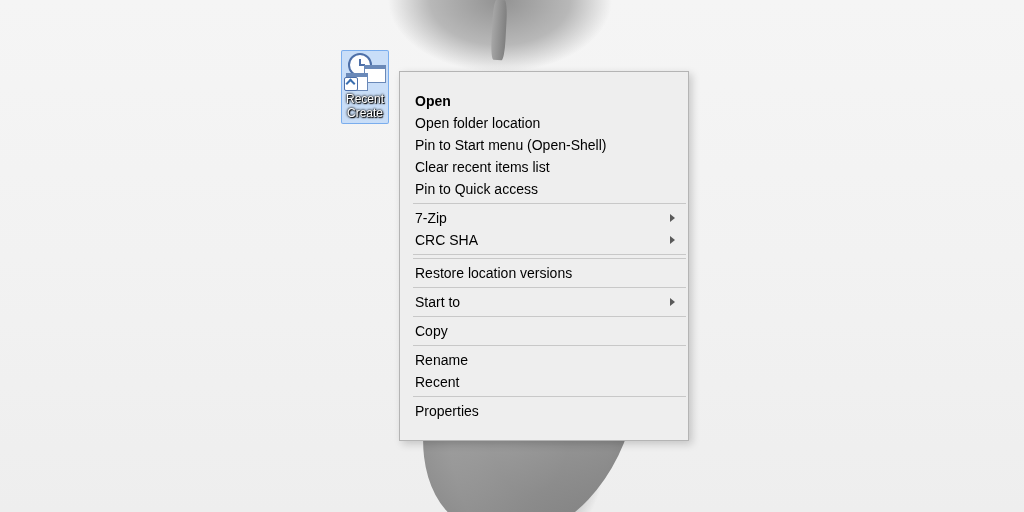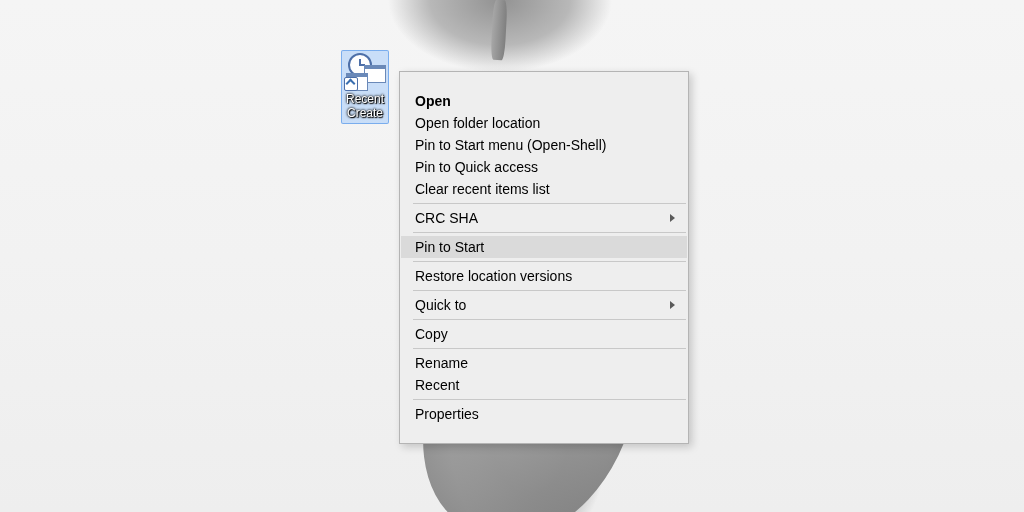--- a/index.html
+++ b/index.html
@@ -162,49 +162,50 @@
     <div class="mi bold">
       <span>Open</span>
     </div>
     <div class="mi">
       <span>Open folder location</span>
     </div>
     <div class="mi">
       <span>Pin to Start menu (Open-Shell)</span>
     </div>
     <div class="mi">
+      <span>Clear recent items list</span>
+    </div>
+    <div class="mi">
       <span>Pin to Quick access</span>
     </div>
-    <div class="mi">
-      <span>Clear recent items list</span>
-    </div>
-
-    <div class="sep"></div>
-
+
+    <div class="sep"></div>
+
+    <div class="mi">
+      <span>7-Zip</span>
+      <span class="arrow-r"></span>
+    </div>
     <div class="mi">
       <span>CRC SHA</span>
       <span class="arrow-r"></span>
     </div>
 
     <div class="sep"></div>
 
-    <div class="mi hover">
-      <span>Pin to Start</span>
-    </div>
 
     <div class="sep"></div>
 
     <div class="mi">
       <span>Restore location versions</span>
     </div>
 
     <div class="sep"></div>
 
     <div class="mi">
-      <span>Quick to</span>
+      <span>Start to</span>
       <span class="arrow-r"></span>
     </div>
 
     <div class="sep"></div>
 
     <div class="mi">
       <span>Copy</span>
     </div>
 
     <div class="sep"></div>

